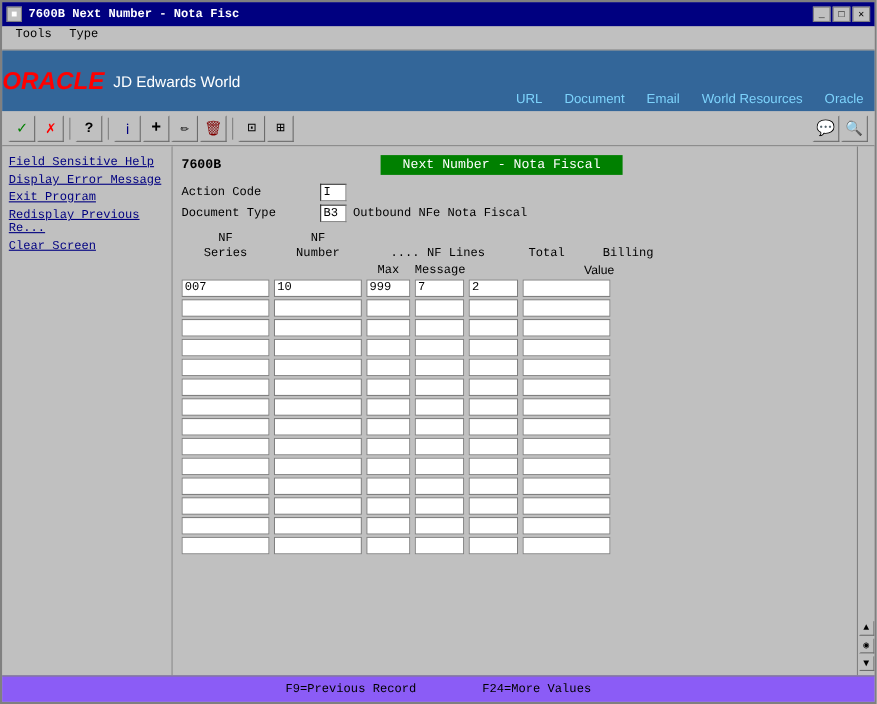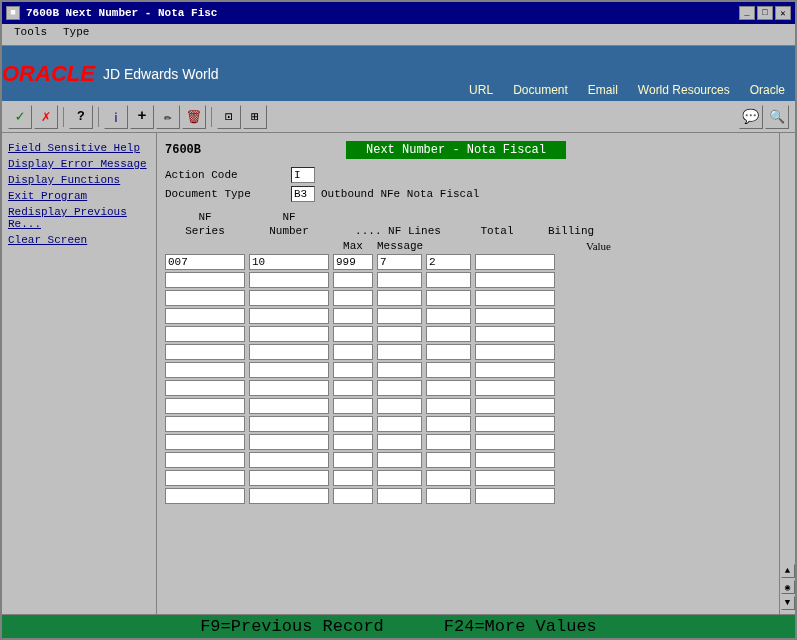--- a/index.html
+++ b/index.html
@@ -120,21 +120,21 @@
     .nav-links {
       display: flex;
       align-items: flex-end;
       gap: 20px;
       position: absolute;
       bottom: 0;
       right: 10px;
     }
 
     .nav-link {
-      color: #fef9c3;
+      color: #7dd3fc;
       font-size: 12px;
       font-family: Arial, sans-serif;
       cursor: pointer;
       padding-bottom: 4px;
       text-decoration: none;
     }
 
     
     .toolbar {
       background: #c0c0c0;
@@ -269,27 +269,27 @@
     }
 
     
     .grid-area {
       margin-top: 8px;
     }
 
     
     .footer {
       height: 24px;
-      background: #15803d;
+      background: #8b5cf6;
       border-top: 1px solid #808080;
       display: flex;
       align-items: center;
       justify-content: center;
       gap: 60px;
-      font-size: 17px;
+      font-size: 11px;
       font-family: 'Courier New', monospace;
     }
 
     
     .right-scrollbar {
       width: 16px;
       background: #c0c0c0;
       border-left: 1px solid #808080;
       display: flex;
       flex-direction: column;
@@ -364,21 +364,20 @@
       <div class="toolbar-btn" style="color:#336699; font-size:14px;">💬</div>
       <div class="toolbar-btn">🔍</div>
     </div>
   </div>
 
   <div class="main-area">
 
     <div class="sidebar">
       <div class="sidebar-item">Field Sensitive Help</div>
       <div class="sidebar-item">Display Error Message</div>
-      <div class="sidebar-item">Display Functions</div>
       <div class="sidebar-item">Exit Program</div>
       <div class="sidebar-item">Redisplay Previous Re...</div>
       <div class="sidebar-item">Clear Screen</div>
     </div>
 
     <div class="content">
 
       <div class="form-header">
         <span class="form-id">7600B</span>
         <span class="form-title">Next Number - Nota Fiscal</span>
@@ -407,21 +406,21 @@
           <div style="width:80px; text-align:center; font-family:'Courier New',monospace; font-size:11px; line-height:14px;">Billing</div>
         </div>
         <div style="display:flex; gap:4px; align-items:flex-end; margin-bottom:2px;">
           <div style="width:80px;"></div>
           <div style="width:80px;"></div>
           <div style="display:flex; gap:4px; width:130px;">
             <div style="width:40px; text-align:center; font-family:'Courier New',monospace; font-size:11px;">Max</div>
             <div style="width:45px; text-align:center; font-family:'Courier New',monospace; font-size:11px;">Message</div>
           </div>
           <div style="width:60px; font-family:'Courier New',monospace; font-size:11px; text-align:center;"></div>
-          <div style="width:80px; font-family:Liberation Serif, serif; font-size:11px; text-align:right;">Value</div>
+          <div style="width:80px; font-family:Liberation Sans, sans-serif; font-size:11px; text-align:left;">Value</div>
         </div>
 
         <div id="grid-rows">
             <div style="display: flex; gap: 4px; margin-bottom: 2px;">
               <input type="text" value="007" style="width: 80px; height: 16px; border: 1px solid rgb(128, 128, 128); background: white; font-family: &quot;Courier New&quot;, monospace; font-size: 11px; padding: 0px 2px;">
               <input type="text" value="10" style="width: 80px; height: 16px; border: 1px solid rgb(128, 128, 128); background: white; font-family: &quot;Courier New&quot;, monospace; font-size: 11px; padding: 0px 2px;">
               <input type="text" value="999" style="width: 40px; height: 16px; border: 1px solid rgb(128, 128, 128); background: white; font-family: &quot;Courier New&quot;, monospace; font-size: 11px; padding: 0px 2px;">
               <input type="text" value="7" style="width: 45px; height: 16px; border: 1px solid rgb(128, 128, 128); background: white; font-family: &quot;Courier New&quot;, monospace; font-size: 11px; padding: 0px 2px;">
               <input type="text" value="2" style="width: 45px; height: 16px; border: 1px solid rgb(128, 128, 128); background: white; font-family: &quot;Courier New&quot;, monospace; font-size: 11px; padding: 0px 2px;">
               <input type="text" style="width: 80px; height: 16px; border: 1px solid rgb(128, 128, 128); background: white; font-family: &quot;Courier New&quot;, monospace; font-size: 11px; padding: 0px 2px;">

